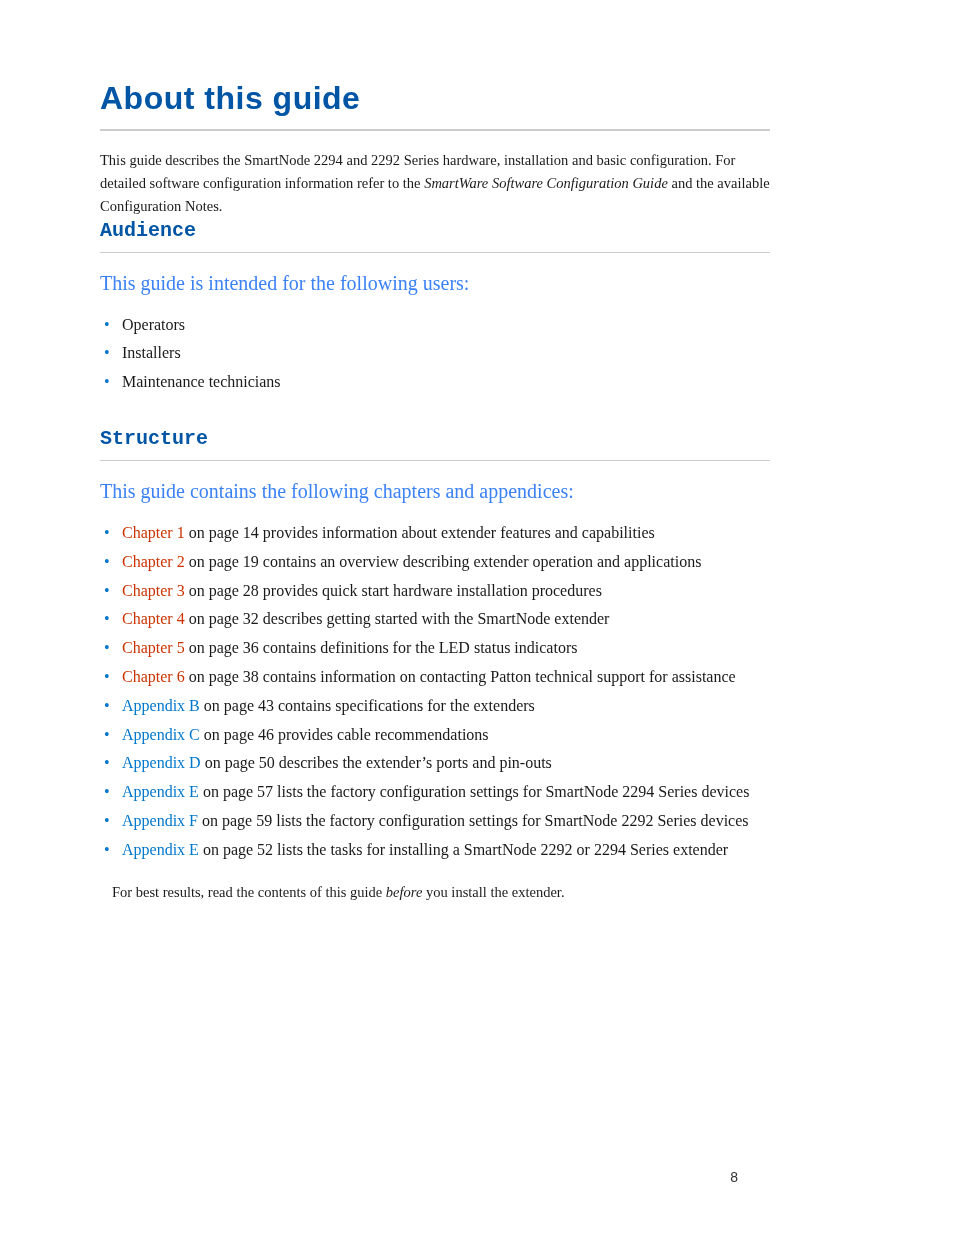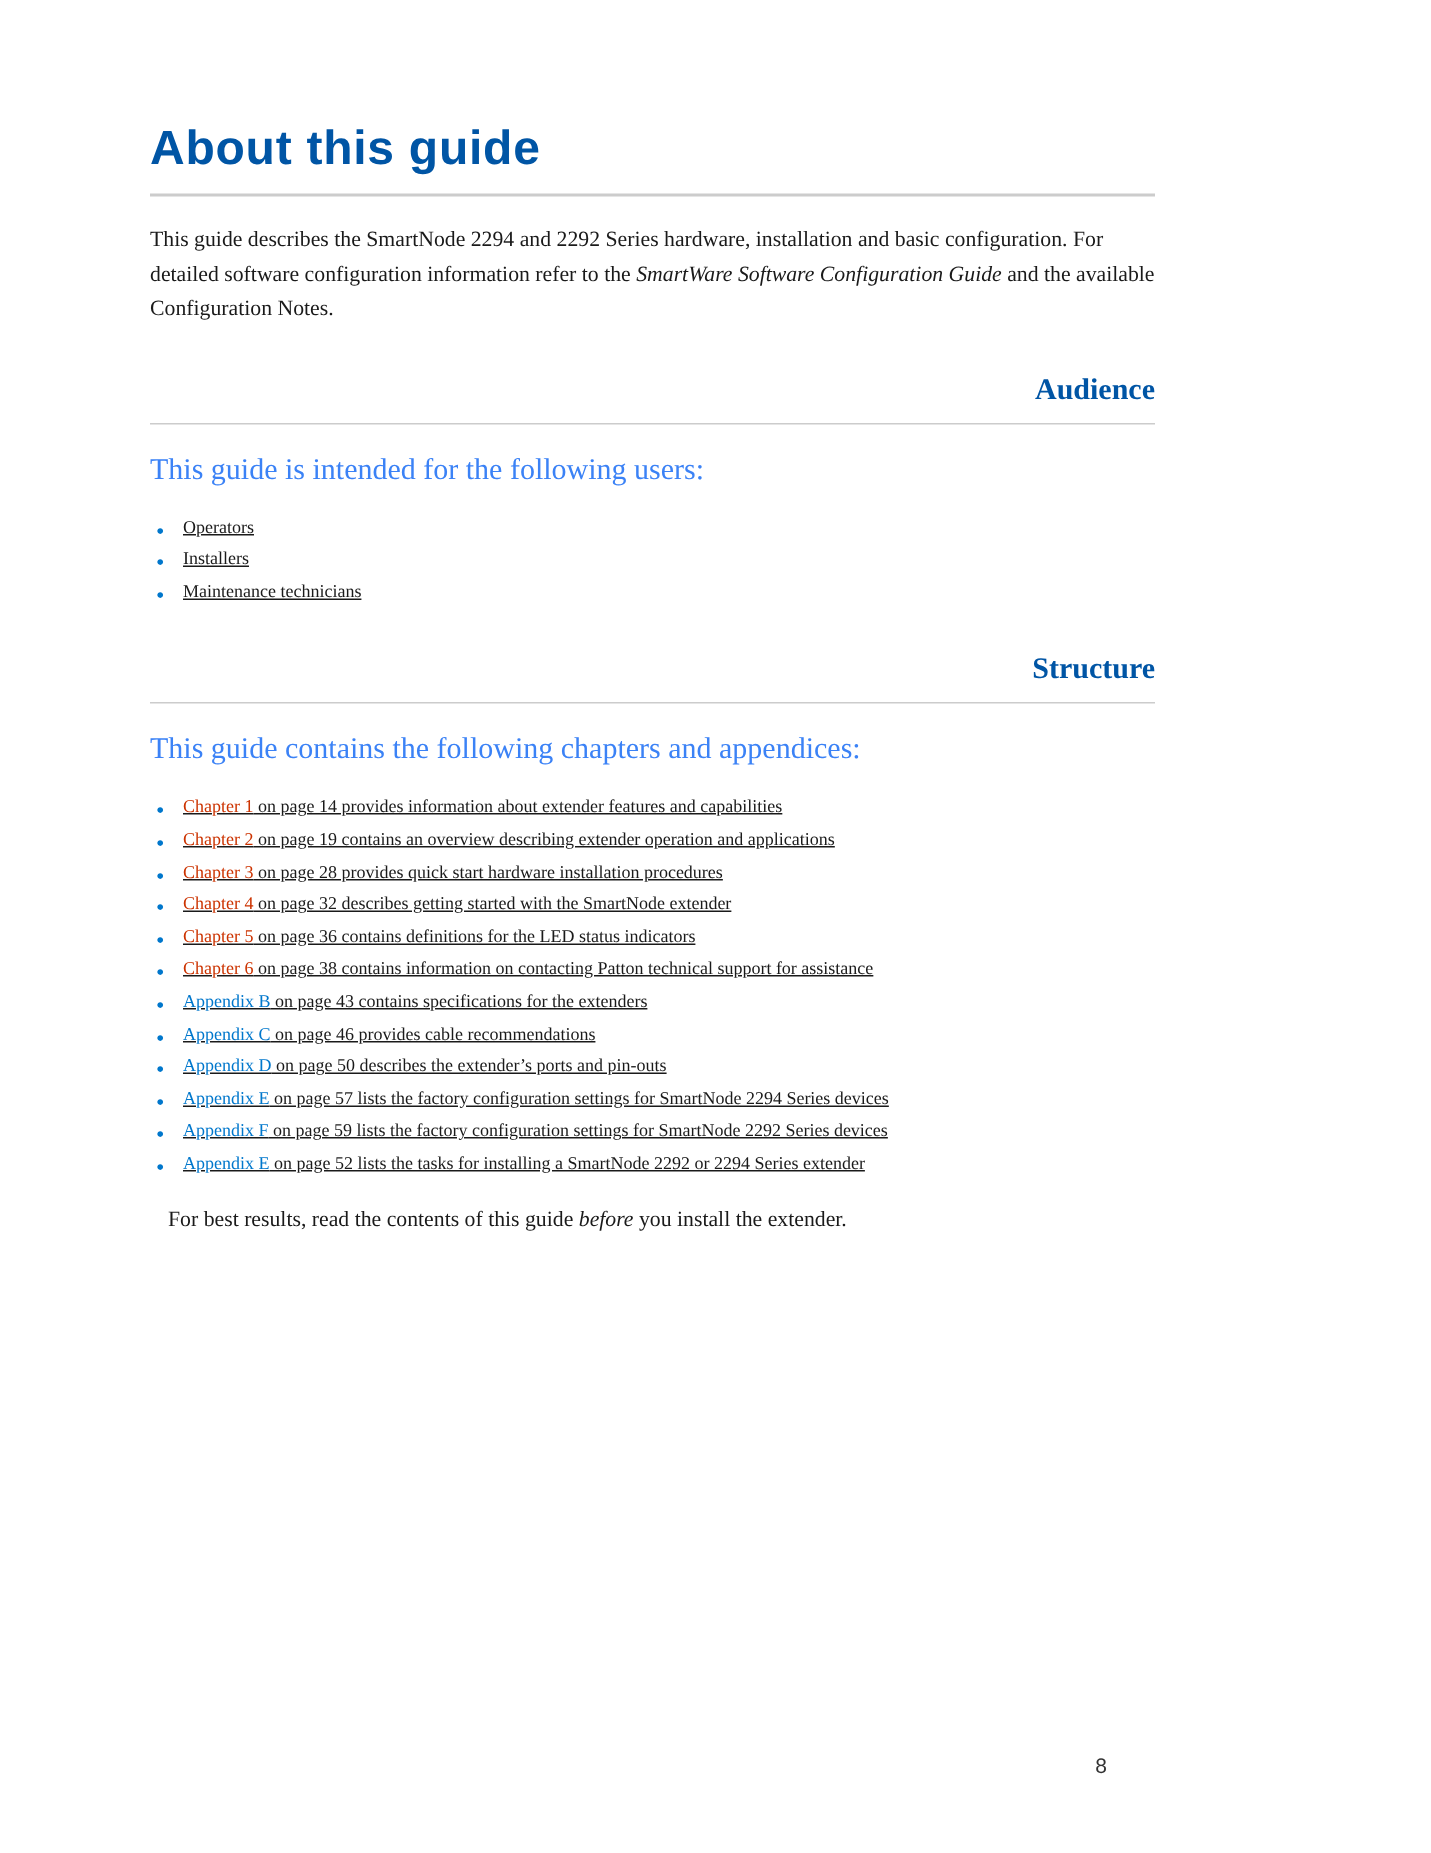--- a/index.html
+++ b/index.html
@@ -44,35 +44,33 @@
 
     .title-rule {
       border: none;
       border-top: 2px solid #cccccc;
       margin-bottom: 18px;
     }
 
     .intro-text {
       font-size: 14.5px;
       line-height: 1.6;
-      margin-bottom: 30px;
       color: #1a1a1a;
     }
 
     .intro-text em {
       font-style: italic;
     }
 
     .section-title {
-      font-family: Liberation Serif, serif;
+      font-family: Liberation Mono, monospace;
       font-weight: 900;
       font-size: 20px;
       color: #0055a5;
       margin-bottom: 10px;
-      text-align: right;
     }
 
     .section-rule {
       border: none;
       border-top: 1.5px solid #cccccc;
       margin-bottom: 14px;
     }
 
     .section-text {
       font-size: 20px;
@@ -83,24 +81,23 @@
 
     .bullet-list {
       list-style: none;
       margin: 0 0 16px 0;
       padding: 0;
     }
 
     .bullet-list li {
       position: relative;
       padding-left: 22px;
-      font-size: 12px;
+      font-size: 16px;
       line-height: 1.8;
       color: #1a1a1a;
-      text-decoration: underline;
     }
 
     .bullet-list li::before {
       content: '•';
       position: absolute;
       left: 4px;
       color: #0077cc;
       font-size: 16px;
       top: 0;
     }

